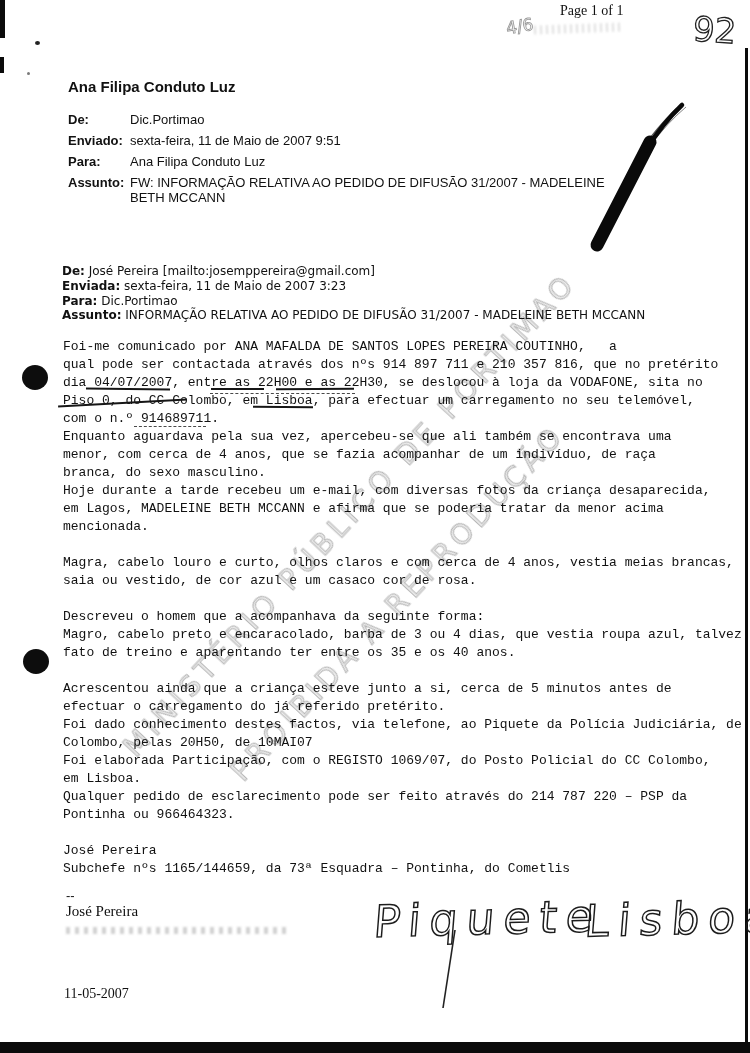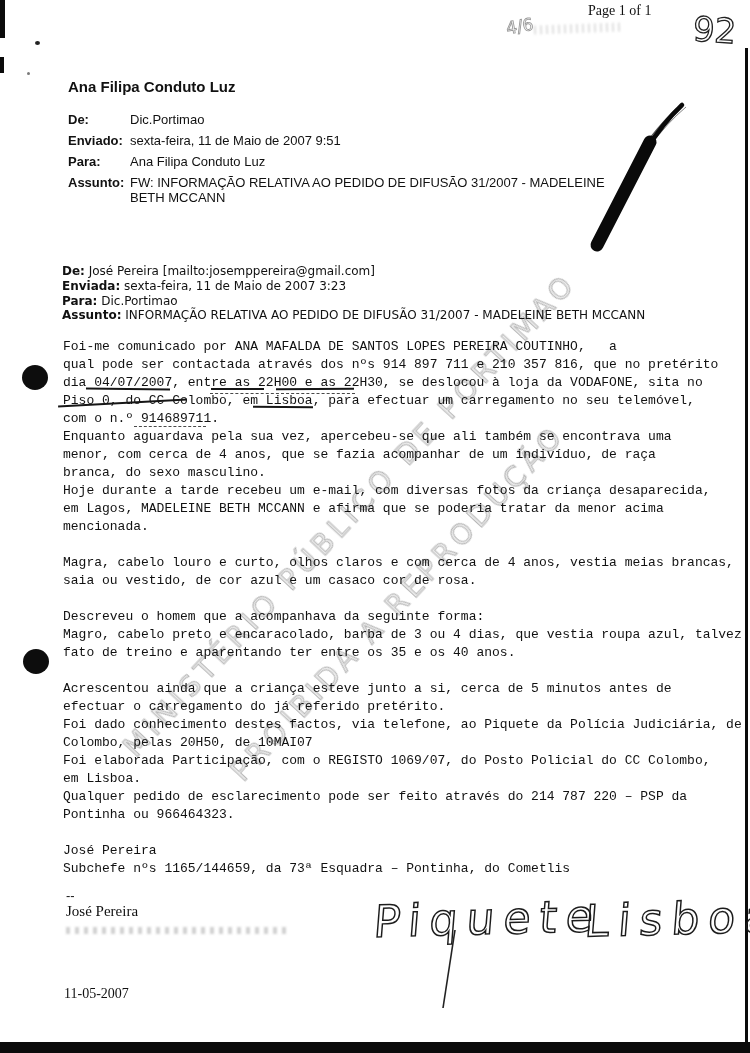--- a/index.html
+++ b/index.html
@@ -22,21 +22,21 @@
   .artifact{position:absolute;background:#0b0b0b;z-index:4;}
   .hole{position:absolute;width:26px;height:25px;border-radius:50%;background:#0d0d0d;z-index:4;}
   .speck{position:absolute;background:#222;border-radius:50%;z-index:4;}
   .blurline{
     position:absolute;left:66px;top:927px;width:225px;height:7px;z-index:3;
     background:repeating-linear-gradient(90deg,rgba(90,90,90,.55) 0 4px,rgba(255,255,255,0) 4px 9px);
     filter:blur(1.1px);opacity:.5;
   }
   
   .serif{font-family:"Liberation Serif",serif;}
-  .pagenum{position:absolute;left:588px;top:3px;font-size:14px;z-index:2;}
+  .pagenum{position:absolute;left:560px;top:3px;font-size:14px;z-index:2;}
   .title{position:absolute;left:68px;top:78px;font-size:15px;font-weight:bold;z-index:2;}
   .hdr{position:absolute;left:68px;top:112px;font-size:13px;z-index:2;}
   .hdr-row{display:flex;margin-bottom:6px;}
   .hdr-label{width:62px;font-weight:bold;flex:0 0 62px;}
   .hdr-value{max-width:505px;}
   .fwd{position:absolute;left:62px;top:264px;font-size:12px;line-height:14.8px;z-index:2;font-family:"DejaVu Sans",sans-serif;}
   .fwd b{font-weight:bold;}
   .body{
     position:absolute;left:63px;top:338px;z-index:2;
     font-family:Liberation Mono, monospace;font-size:13px;line-height:18px;

